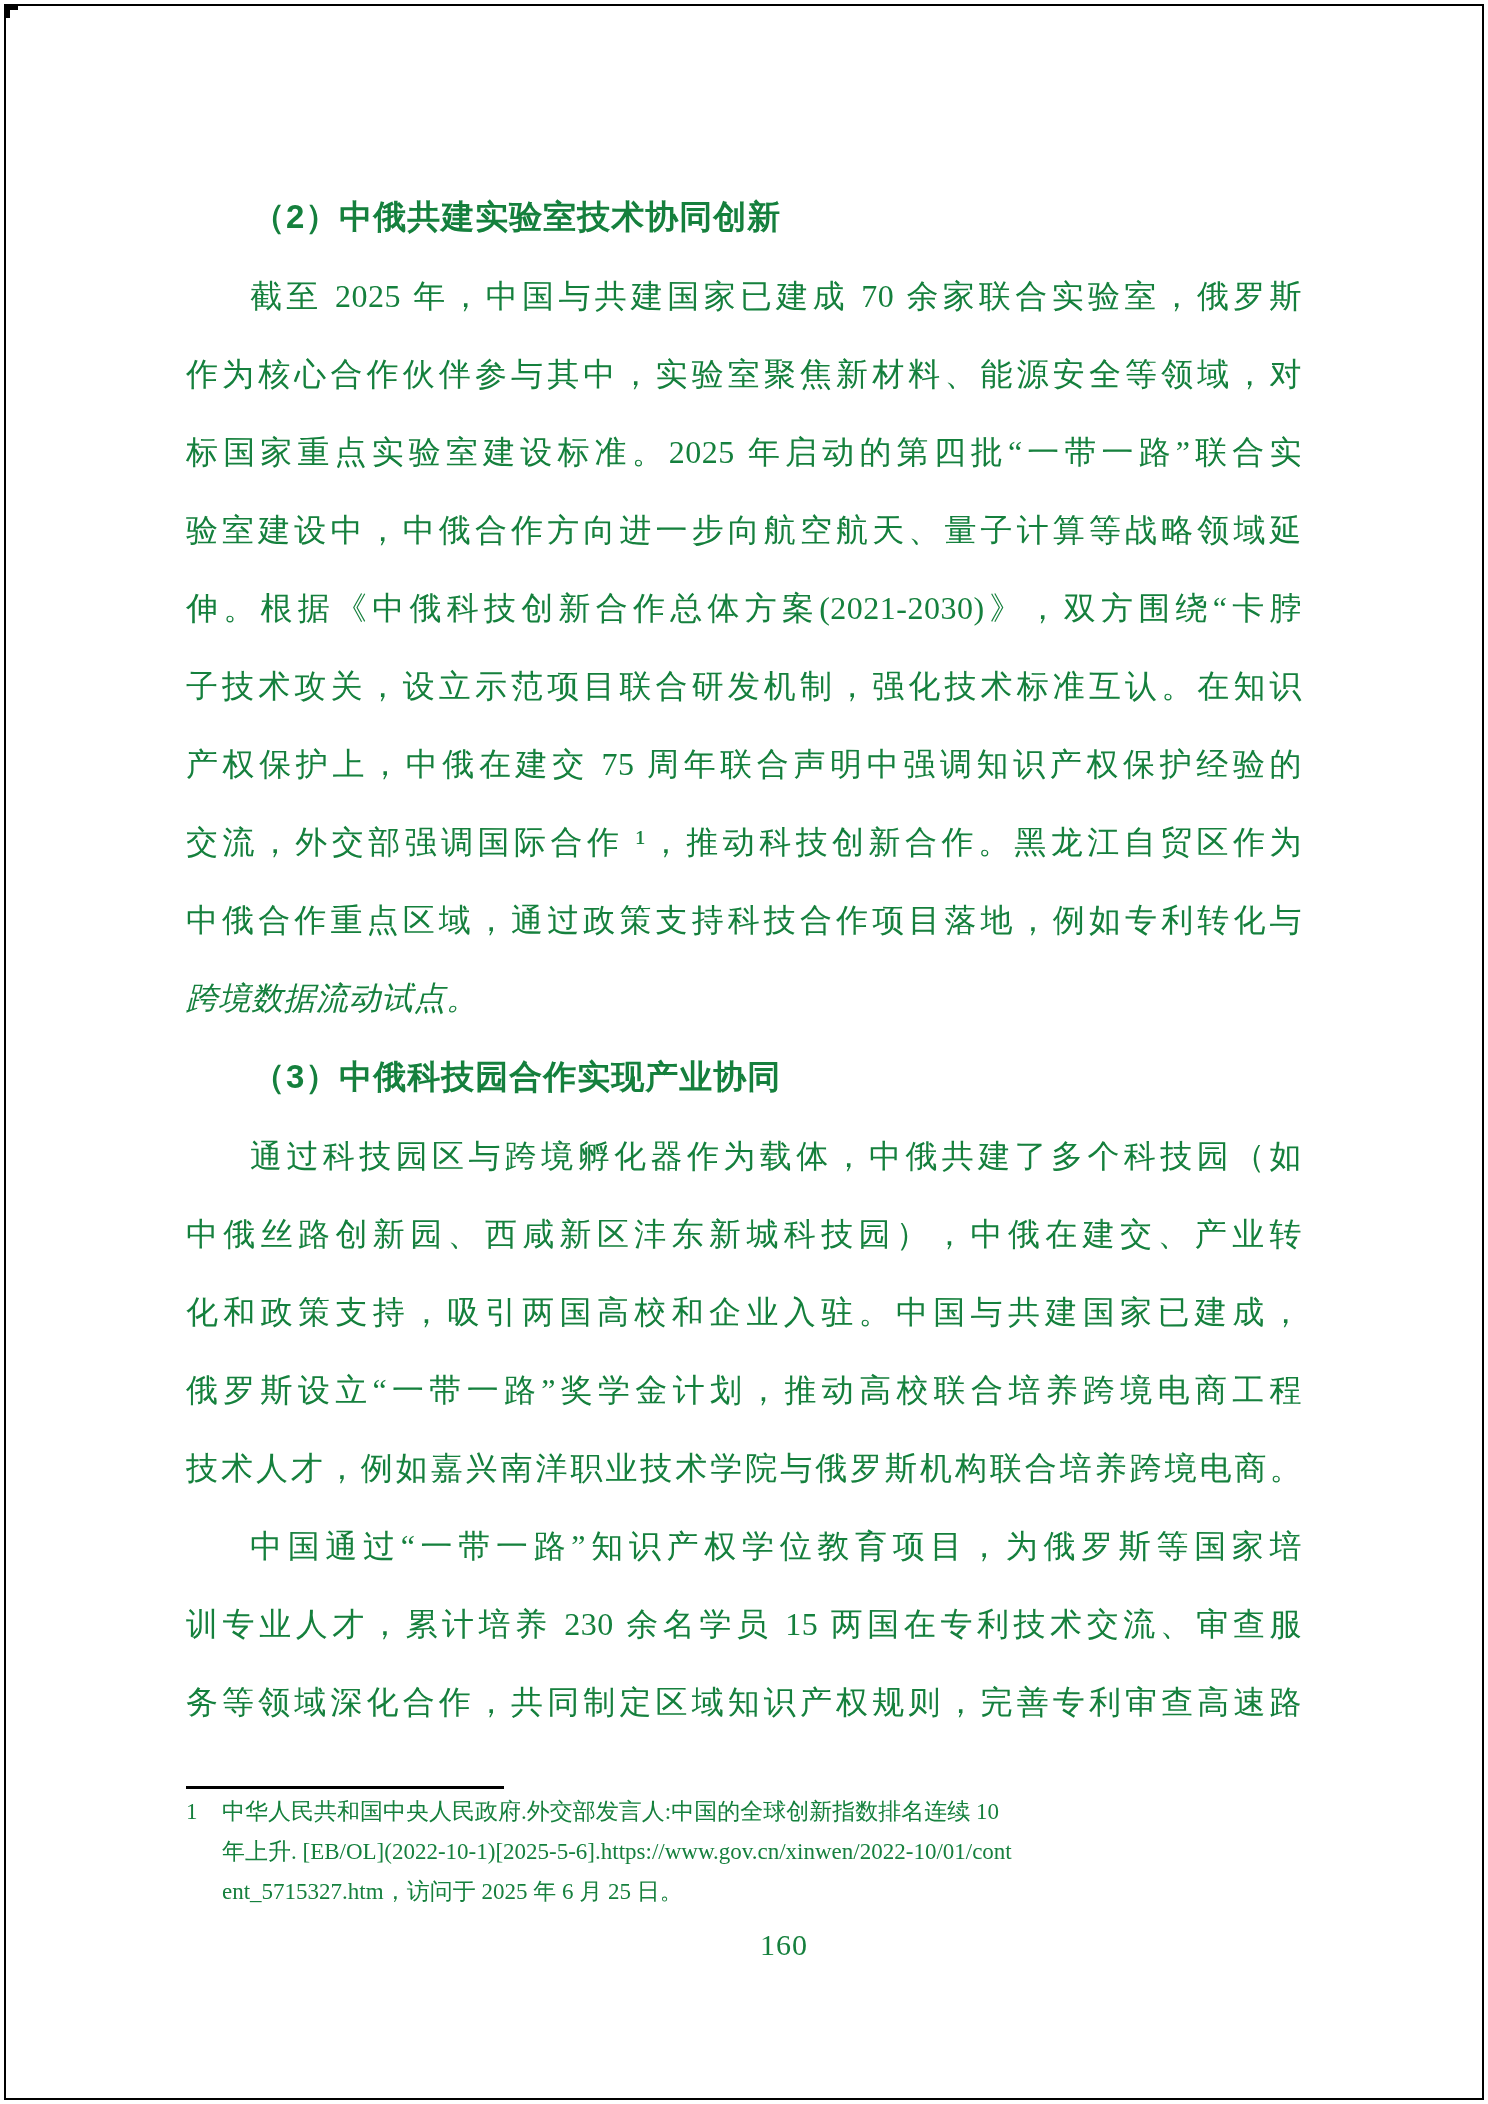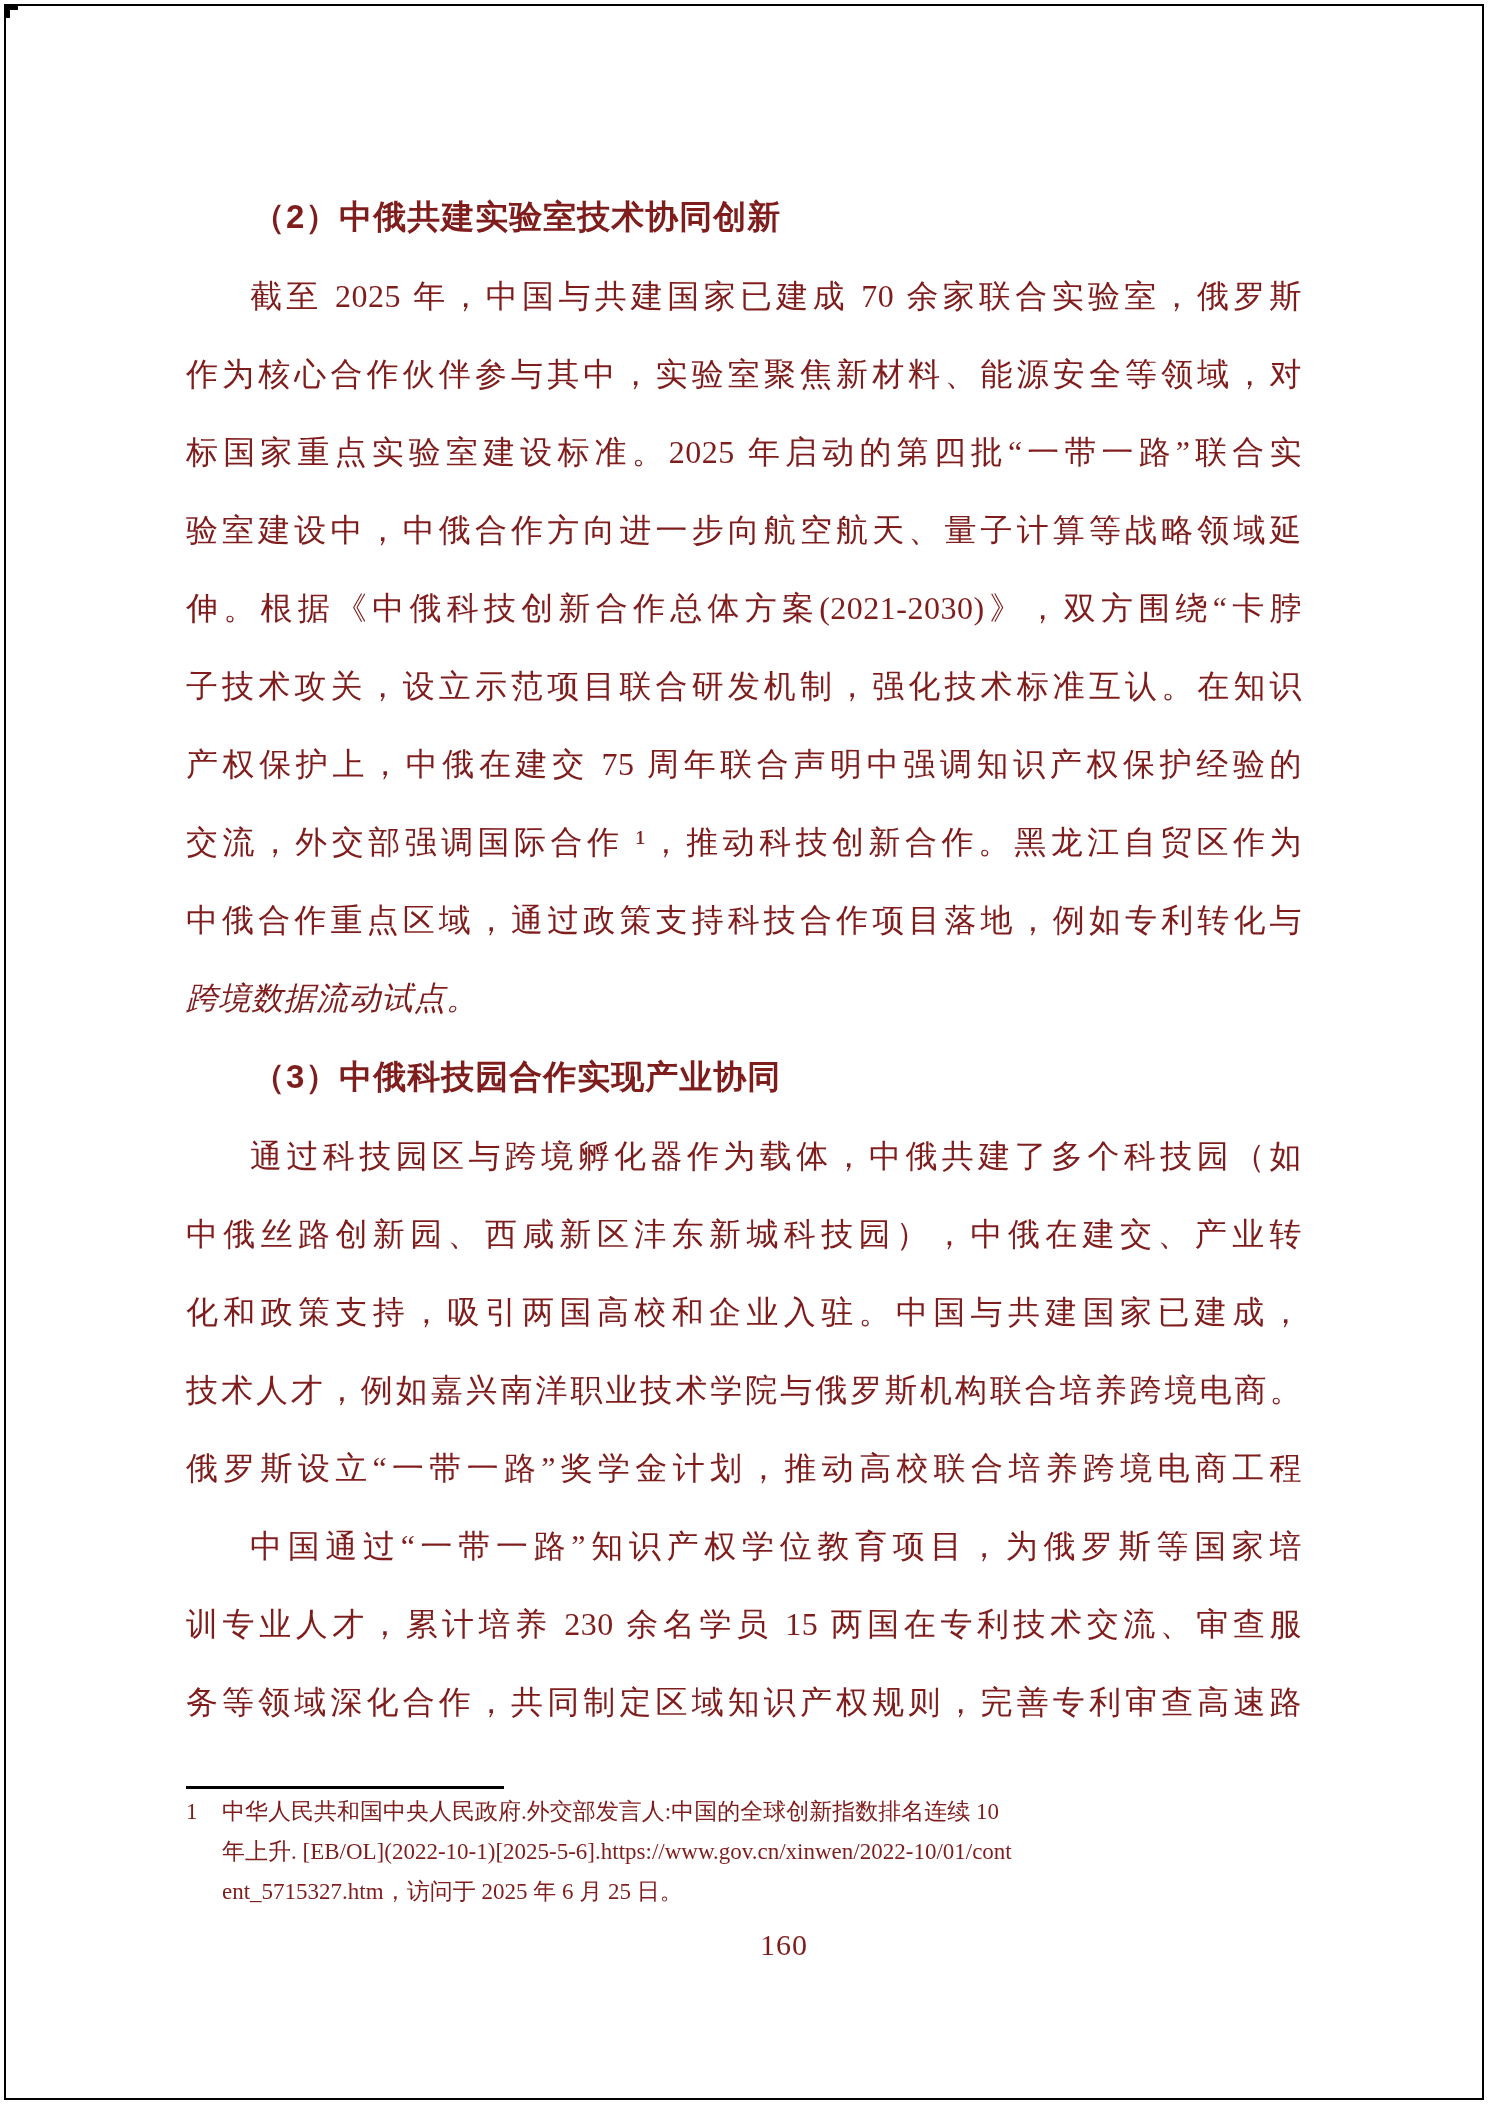--- a/index.html
+++ b/index.html
@@ -5,21 +5,21 @@
   html, body {
     margin: 0;
     padding: 0;
     background: #ffffff;
   }
   .page {
     position: relative;
     width: 1488px;
     height: 2104px;
     background: #ffffff;
-    color: #7f1d1d;
+    color: #15803d;
     font-family: "Liberation Serif", "DejaVu Serif", serif;
     overflow: hidden;
   }
   .page-border {
     position: absolute;
     inset: 4px;
     border: 2px solid #000000;
     pointer-events: none;
   }
   .corner-mark {
@@ -123,22 +123,22 @@
     <div class="line">产权保护上，中俄在建交 75 周年联合声明中强调知识产权保护经验的</div>
     <div class="line">交流，外交部强调国际合作 ¹，推动科技创新合作。黑龙江自贸区作为</div>
     <div class="line">中俄合作重点区域，通过政策支持科技合作项目落地，例如专利转化与</div>
     <div class="line no-stretch">跨境数据流动试点。</div>
 
     <div class="heading">（3）中俄科技园合作实现产业协同</div>
 
     <div class="line indent">通过科技园区与跨境孵化器作为载体，中俄共建了多个科技园（如</div>
     <div class="line">中俄丝路创新园、西咸新区沣东新城科技园），中俄在建交、产业转</div>
     <div class="line">化和政策支持，吸引两国高校和企业入驻。中国与共建国家已建成，</div>
+    <div class="line">俄罗斯设立“一带一路”奖学金计划，推动高校联合培养跨境电商工程</div>
     <div class="line">技术人才，例如嘉兴南洋职业技术学院与俄罗斯机构联合培养跨境电商。</div>
-    <div class="line">俄罗斯设立“一带一路”奖学金计划，推动高校联合培养跨境电商工程</div>
 
     <div class="line indent">中国通过“一带一路”知识产权学位教育项目，为俄罗斯等国家培</div>
     <div class="line">训专业人才，累计培养 230 余名学员 15 两国在专利技术交流、审查服</div>
     <div class="line">务等领域深化合作，共同制定区域知识产权规则，完善专利审查高速路</div>
   </div>
 
   <div class="footnote-sep"></div>
 
   <div class="footnote">
     <div class="fn-line">

